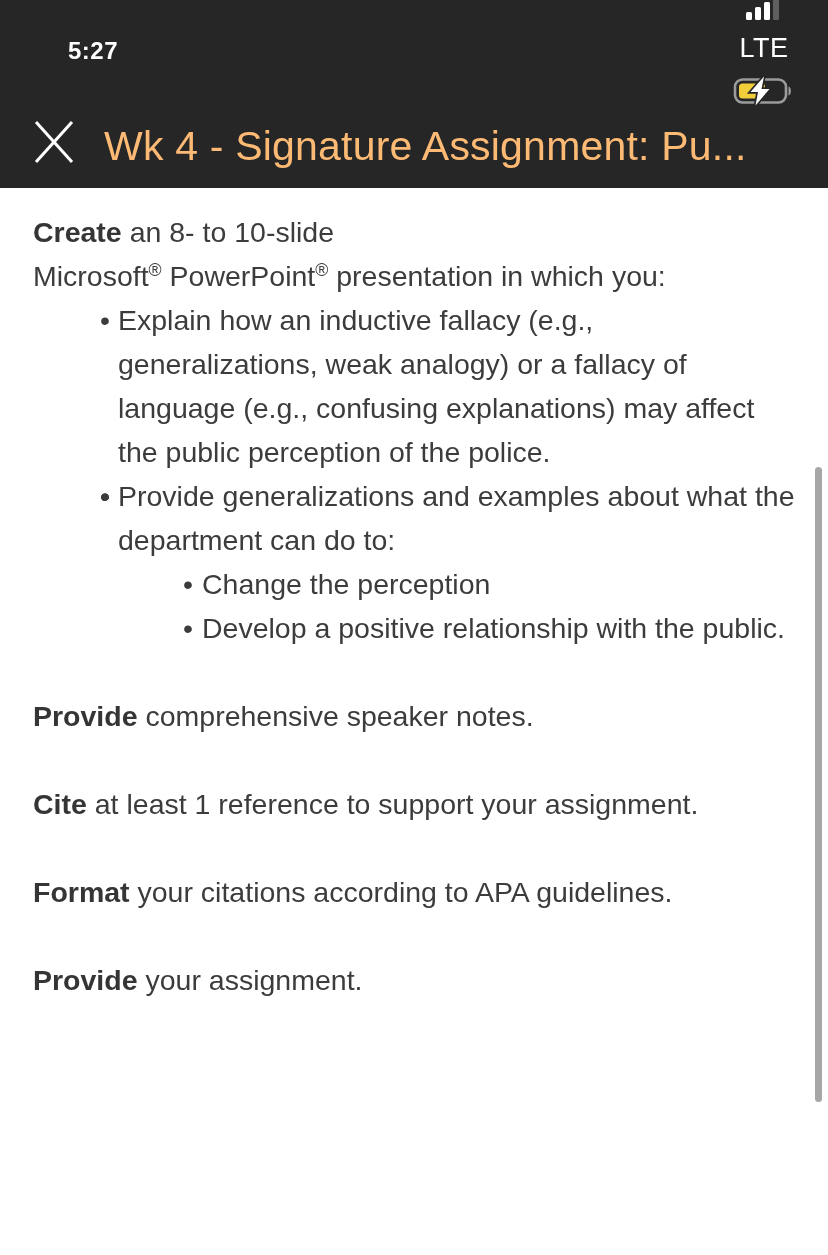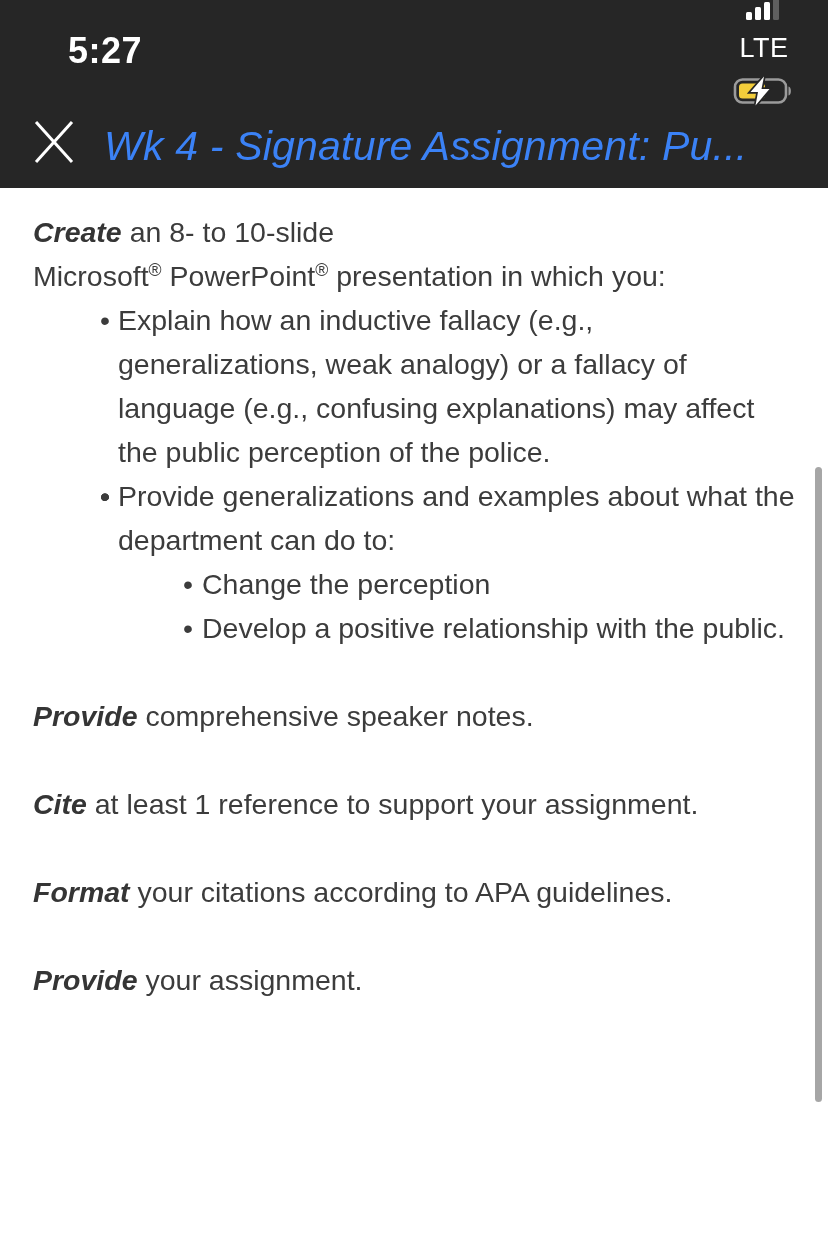--- a/index.html
+++ b/index.html
@@ -18,63 +18,62 @@
   .status-bar {
     height: 96px;
     display: flex;
     align-items: center;
     justify-content: space-between;
     padding: 6px 33px 0 68px;
     box-sizing: border-box;
   }
   .status-time {
     color: #ffffff;
-    font-size: 36px;
+    font-size: 24px;
     font-weight: 700;
     letter-spacing: 0.5px;
   }
   .status-right { display: flex; align-items: center; gap: 12px; flex-direction: column; }
   .network-label { color: #ffffff; font-size: 27px; font-weight: 400; letter-spacing: 0.5px; }
 
   .nav-bar {
     height: 92px;
     display: flex;
     align-items: center;
     padding: 0 30px;
     box-sizing: border-box;
   }
   .close-btn {
     background: none; border: none; padding: 0; margin: 0;
     width: 48px; height: 48px;
     display: flex; align-items: center; justify-content: center;
     cursor: pointer;
   }
   .nav-title {
-    color: #3b82f6;
+    color: #fdba74;
     font-size: 41px;
     font-weight: 400;
     margin: 8px 0 0 26px;
     white-space: nowrap;
     overflow: hidden;
     letter-spacing: 0.2px;
-    font-style: italic;
   }
 
   
   .content {
     padding: 22px 31px 0 33px;
     color: #3c3c3c;
     font-size: 28.5px;
     line-height: 44px;
   }
   .content p { margin: 44px 0 0 0; }
   .content p:first-child { margin-top: 0; }
   .content .list { margin: 0; }
   .content sup { font-size: 0.62em; line-height: 0; }
-  .content b { font-weight: 700; color: #353535; font-style: italic; }
+  .content b { font-weight: 700; color: #353535; }
 
   .li { position: relative; padding-left: 85px; }
   .li .bullet { position: absolute; left: 67px; top: 0; }
   .li.level-2 { padding-left: 169px; }
   .li.level-2 .bullet { left: 150px; }
 
   
   .scrollbar-thumb {
     position: absolute;
     right: 6px;

